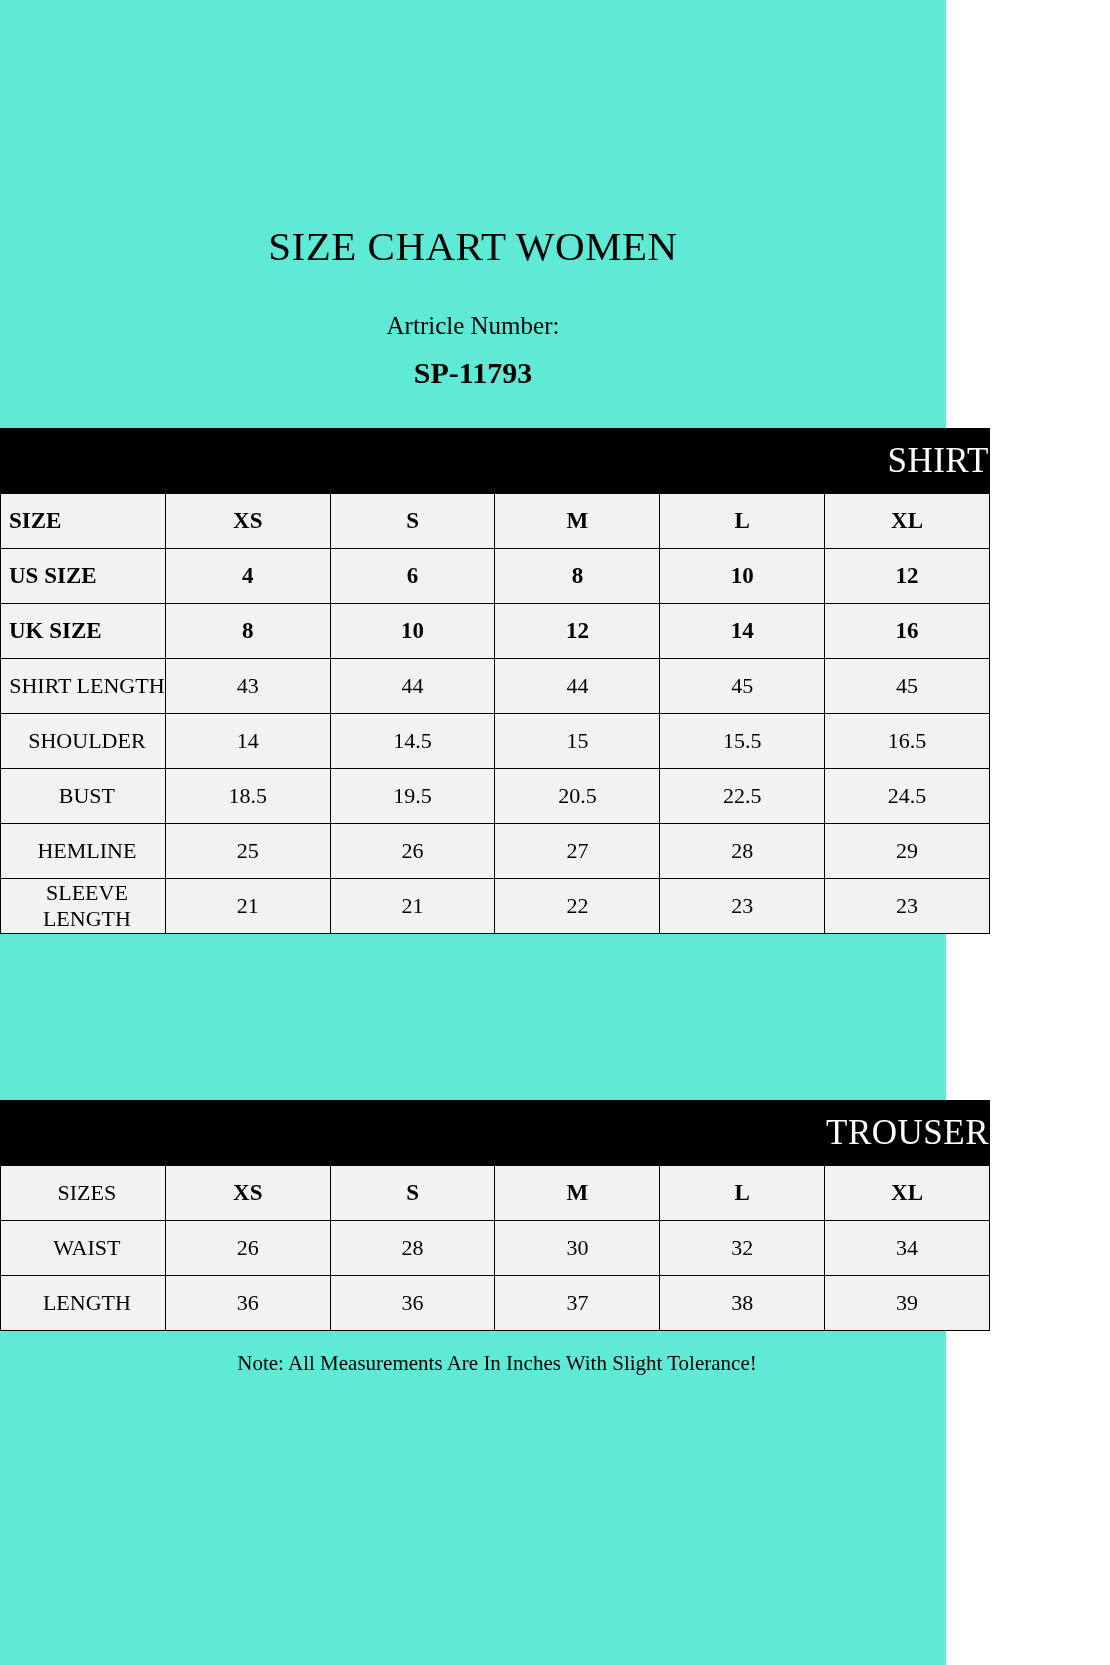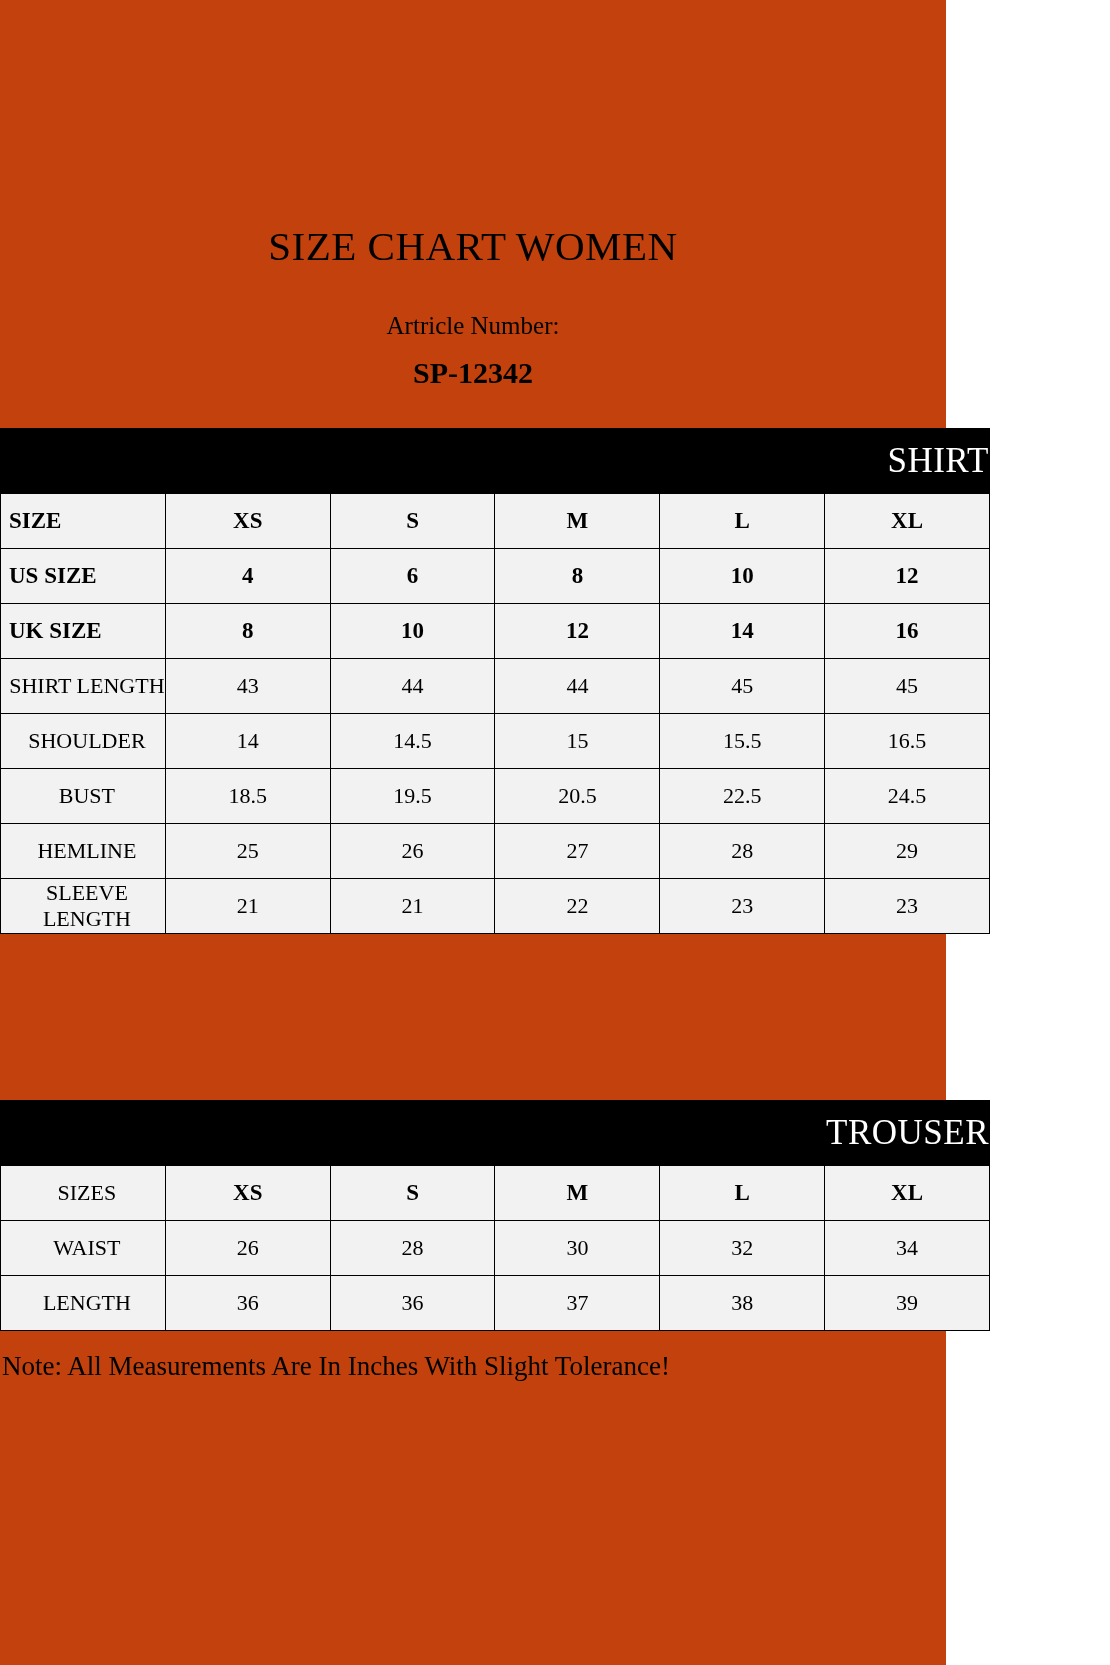--- a/index.html
+++ b/index.html
@@ -12,21 +12,21 @@
     height: 1665px;
     font-family: "Liberation Serif", serif;
     color: #000000;
     position: relative;
   }
   .page {
     position: absolute;
     left: 0; top: 0;
     width: 946px;
     height: 1665px;
-    background: #c2410c;
+    background: #5eead4;
   }
   .title {
     text-align: center;
     font-size: 41px;
     letter-spacing: 0.5px;
     margin-top: 222px;
     font-weight: normal;
     font-family: "Liberation Serif", serif;
   }
   .subtitle {
@@ -83,33 +83,33 @@
     letter-spacing: 0.5px;
     border: 1px solid #000000;
     font-weight: normal;
     text-align: right;
   }
   .shirt-section { margin-top: 38px; }
   .trouser-section { margin-top: 166px; }
   .note {
     width: 990px;
     margin: 20px auto 0 auto;
-    font-size: 27px;
-    text-align: left;
+    font-size: 21px;
+    text-align: center;
     padding-left: 2px;
   }
 </style>
 </head>
 <body>
 
 <div class="page">
 
   <div class="title">SIZE CHART WOMEN</div>
   <div class="subtitle">Artricle Number:</div>
-  <div class="article-number">SP-12342</div>
+  <div class="article-number">SP-11793</div>
 
   <div class="table-wrap shirt-section">
     <table class="size-table">
       <tbody>
           <tr>
         <td class="banner" colspan="6">SHIRT</td>
       </tr>
       <tr>
         <td class="label-bold" style="width:322px">SIZE</td>
         <td class="val-bold">XS</td>

